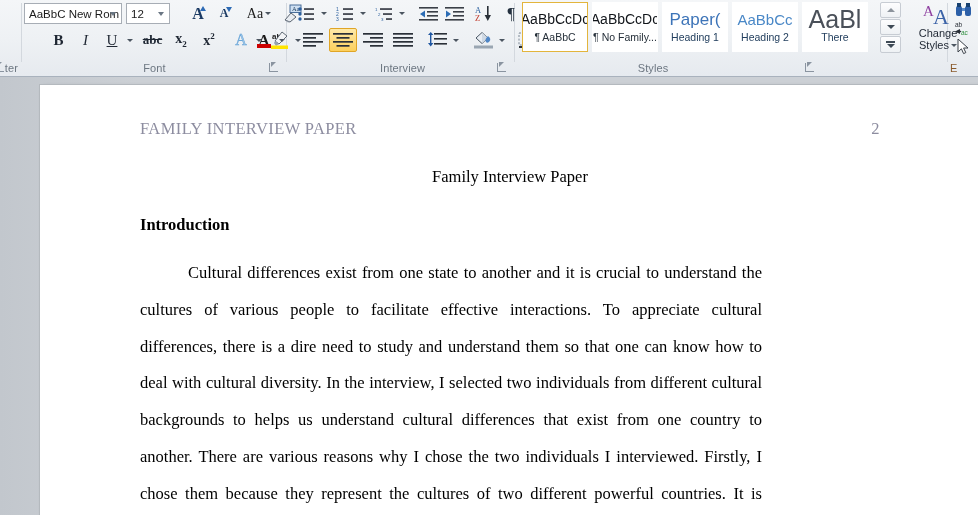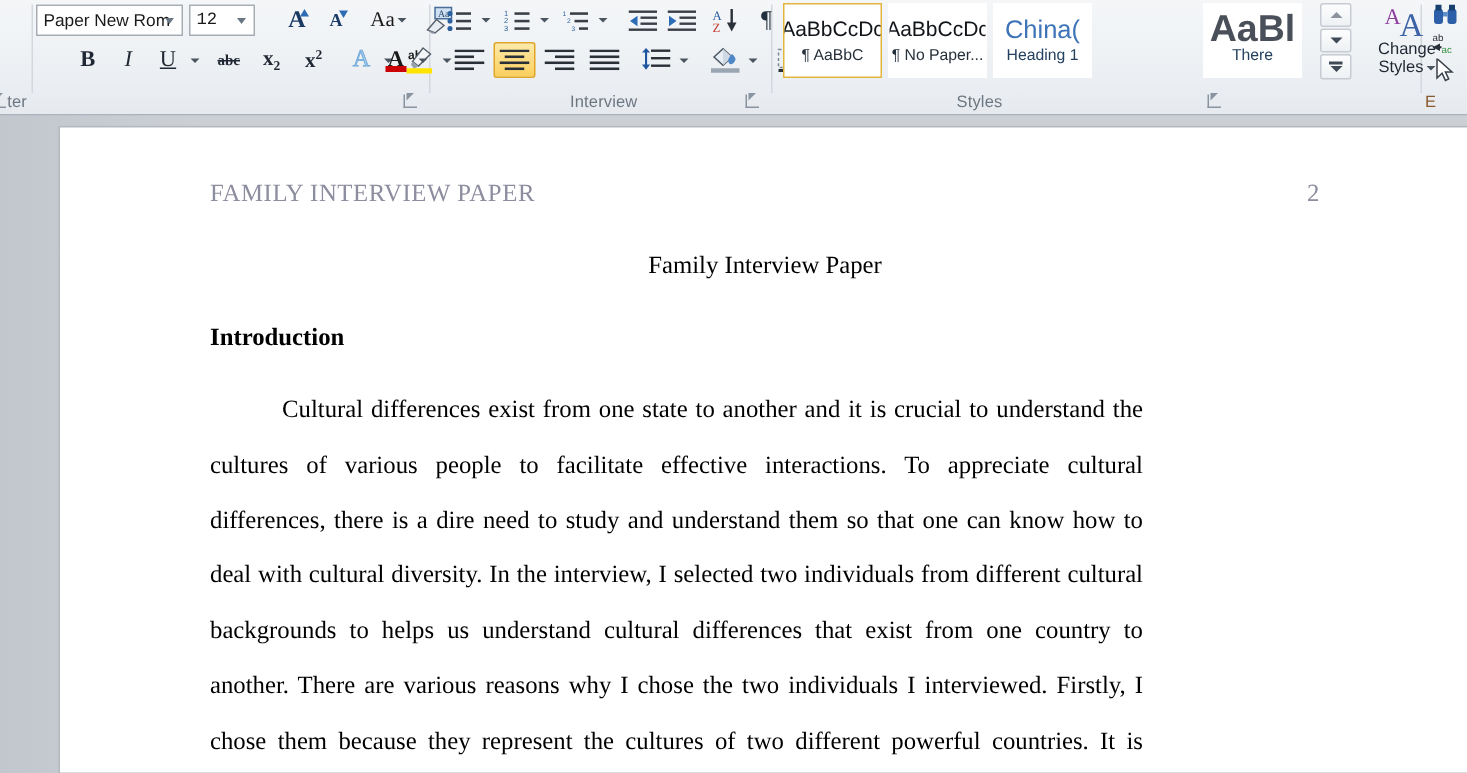--- a/index.html
+++ b/index.html
@@ -138,29 +138,30 @@
 <div id="ribbon">
 
   <div class="rgroup" style="left:-22px;width:44px;">
     <div class="glabel" style="text-align:center;right:4px;left:auto;">ter</div>
     <div class="launcher" style="left:16px;"></div>
     <div class="sep"></div>
   </div>
 
   <div class="rgroup" style="left:22px;width:265px;">
     <div class="sep"></div>
+    <div class="glabel">Font</div>
     <div class="launcher" style="right:8px;"></div>
 
     <div class="combo" style="left:2px;top:3px;width:98px;height:21px;">
-      <span style="font-size:11.5px;">Paper New Rom</span>
+      <span style="font-size:11.5px;">AaBbC New Rom</span>
       <span class="car"></span>
     </div>
 
     <div class="combo" style="left:104px;top:3px;width:44px;height:21px;">
-      <span style="font-size:11.5px;font-family:Liberation Mono, monospace;">12</span>
+      <span style="font-size:11.5px;">12</span>
       <span class="car"></span>
     </div>
 
     <div class="btn" style="left:164px;top:2px;width:24px;height:23px;">
       <span style="font-family:'Liberation Serif',serif;font-weight:bold;font-size:16px;color:#1b3a63;">A</span>
       <span style="position:absolute;right:3px;top:3px;width:0;height:0;border-left:3px solid transparent;border-right:3px solid transparent;border-bottom:5px solid #2e6bb5;"></span>
     </div>
 
     <div class="btn" style="left:190px;top:2px;width:24px;height:23px;">
       <span style="font-family:'Liberation Serif',serif;font-weight:bold;font-size:12px;color:#1b3a63;">A</span>
@@ -187,21 +188,21 @@
     <div class="btn" style="left:51px;top:28px;width:25px;height:24px;">
       <span style="font-family:'Liberation Serif',serif;font-style:italic;font-size:15px;">I</span>
     </div>
     <div class="btn" style="left:78px;top:28px;width:24px;height:24px;">
       <span style="font-family:'Liberation Serif',serif;font-size:15px;text-decoration:underline;">U</span>
     </div>
     <div class="btn" style="left:101px;top:28px;width:13px;height:24px;">
       <span class="car-sm" style="margin:0;"></span>
     </div>
     <div class="btn" style="left:117px;top:28px;width:27px;height:24px;">
-      <span style="font-family:'Liberation Serif',serif;font-weight:bold;font-size:10px;text-decoration:line-through;">abc</span>
+      <span style="font-family:'Liberation Serif',serif;font-weight:bold;font-size:13px;text-decoration:line-through;">abc</span>
     </div>
     <div class="btn" style="left:146px;top:28px;width:26px;height:24px;">
       <span style="font-family:'Liberation Serif',serif;font-weight:bold;font-size:14px;">x<sub style="font-size:9px;">2</sub></span>
     </div>
     <div class="btn" style="left:174px;top:28px;width:26px;height:24px;">
       <span style="font-family:'Liberation Serif',serif;font-weight:bold;font-size:14px;">x<sup style="font-size:9px;">2</sup></span>
     </div>
 
     <div class="btn" style="left:207px;top:28px;width:24px;height:24px;">
       <span style="font-family:'Liberation Serif',serif;font-size:16px;color:#9ec6e8;-webkit-text-stroke:.5px #6aa6d8;">A</span>
@@ -383,28 +384,32 @@
     <div class="sep"></div>
     <div class="glabel" style="left:0;right:160px;">Styles</div>
     <div class="launcher" style="right:133px;"></div>
 
     <div class="styletile sel" style="left:4px;">
       <span class="st-prev">AaBbCcDc</span>
       <span class="st-name">¶ AaBbC</span>
     </div>
     <div class="styletile" style="left:74px;">
       <span class="st-prev">AaBbCcDc</span>
-      <span class="st-name">¶ No Paper...</span>
+      <span class="st-name">¶ No Family...</span>
     </div>
     <div class="styletile" style="left:144px;">
-      <span class="st-prev" style="color:#3d74b8;font-size:17px;">China(</span>
+      <span class="st-prev" style="color:#3d74b8;font-size:17px;">Paper(</span>
       <span class="st-name" style="color:#24405f;">Heading 1</span>
     </div>
+    <div class="styletile" style="left:214px;">
+      <span class="st-prev" style="color:#4a88c7;font-size:15px;">AaBbCc</span>
+      <span class="st-name" style="color:#24405f;">Heading 2</span>
+    </div>
     <div class="styletile" style="left:284px;">
-      <span class="st-prev" style="font-size:25px;color:#4a5059;font-weight:700;">AaBl</span>
+      <span class="st-prev" style="font-size:25px;color:#4a5059;font-weight:400;">AaBl</span>
       <span class="st-name" style="color:#24405f;">There</span>
     </div>
 
     <div class="btn" style="left:362px;top:2px;width:21px;height:16px;border-color:#c7ccd3;background:linear-gradient(to bottom,#fdfdfe,#eef1f4);">
       <span style="width:0;height:0;border-left:4px solid transparent;border-right:4px solid transparent;border-bottom:4px solid #8c939c;"></span>
     </div>
     <div class="btn" style="left:362px;top:19px;width:21px;height:16px;border-color:#c7ccd3;background:linear-gradient(to bottom,#fdfdfe,#eef1f4);">
       <span style="width:0;height:0;border-left:4px solid transparent;border-right:4px solid transparent;border-top:4px solid #3f4a56;"></span>
     </div>
     <div class="btn" style="left:362px;top:36px;width:21px;height:17px;border-color:#c7ccd3;background:linear-gradient(to bottom,#fdfdfe,#eef1f4);flex-direction:column;">

